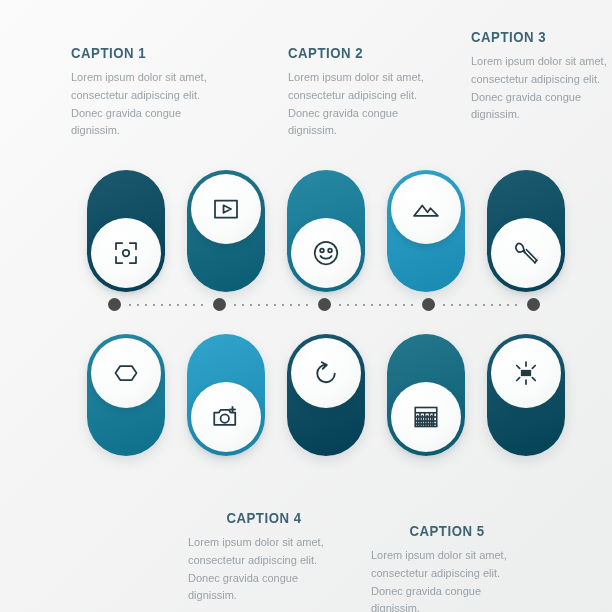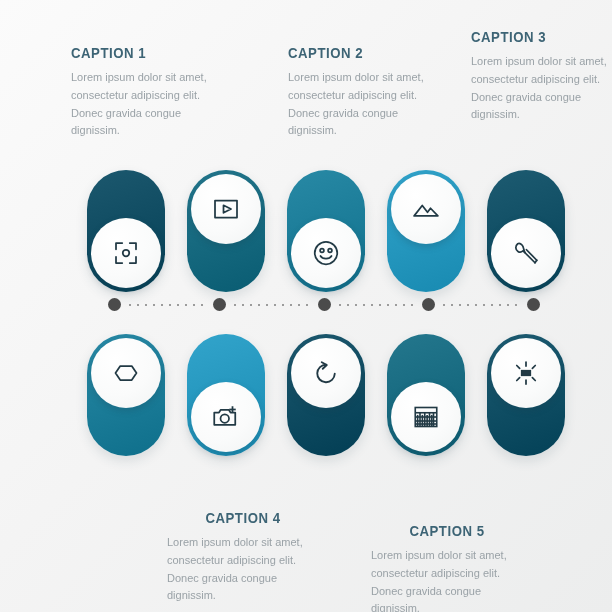--- a/index.html
+++ b/index.html
@@ -41,21 +41,21 @@
   }
   .caption-body {
     font-size: 11px;
     line-height: 1.62;
     color: #9aa2a7;
     margin: 0;
   }
   .caption.c1 { left: 53px;  top: 44px; }
   .caption.c2 { left: 270px; top: 44px; }
   .caption.c3 { left: 453px; top: 28px; }
-  .caption.c4 { left: 149px; top: 509px; text-align: center; }
+  .caption.c4 { left: 170px; top: 509px; text-align: center; }
   .caption.c5 { left: 353px; top: 522px; text-align: center; }
   .caption.c4 .caption-body,
   .caption.c5 .caption-body { text-align: left; padding-left: 0; }
   .caption.c4 .caption-title,
   .caption.c5 .caption-title { text-align: center; }
 
   
   .pill {
     position: absolute;
     width: 78px;

